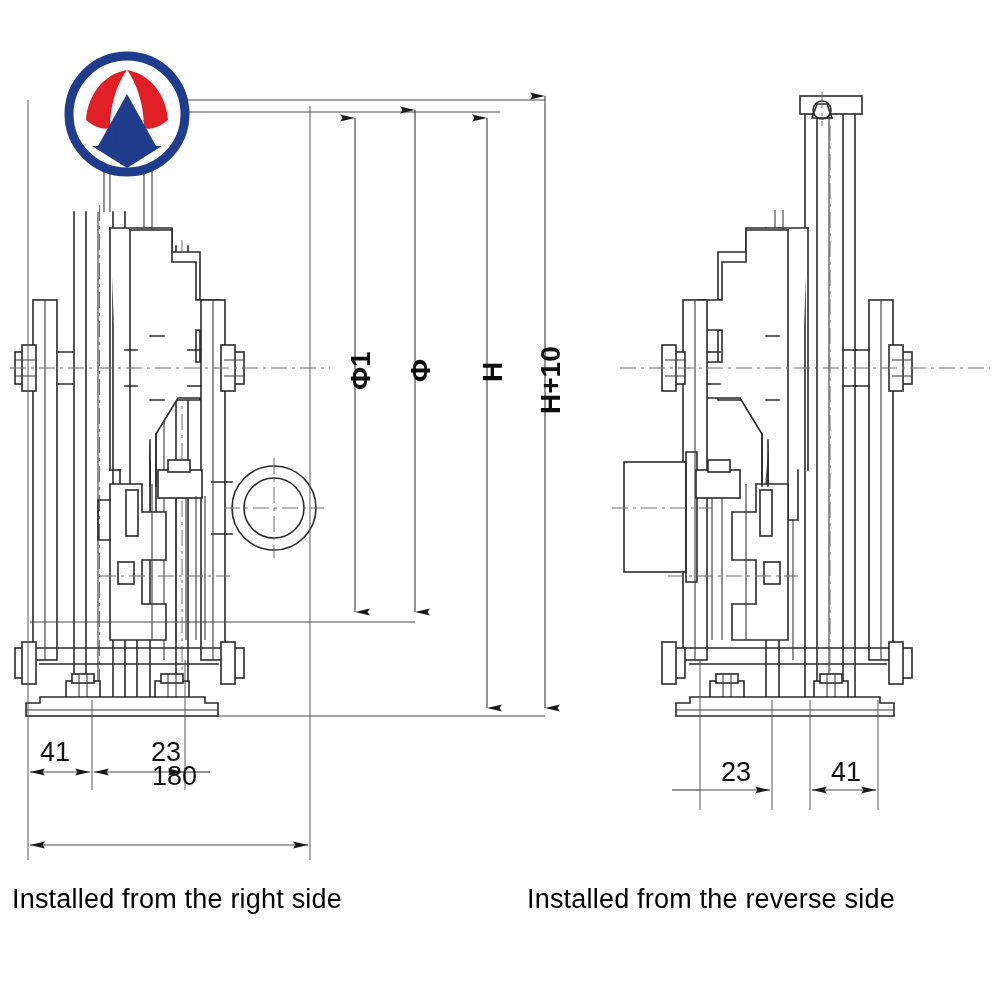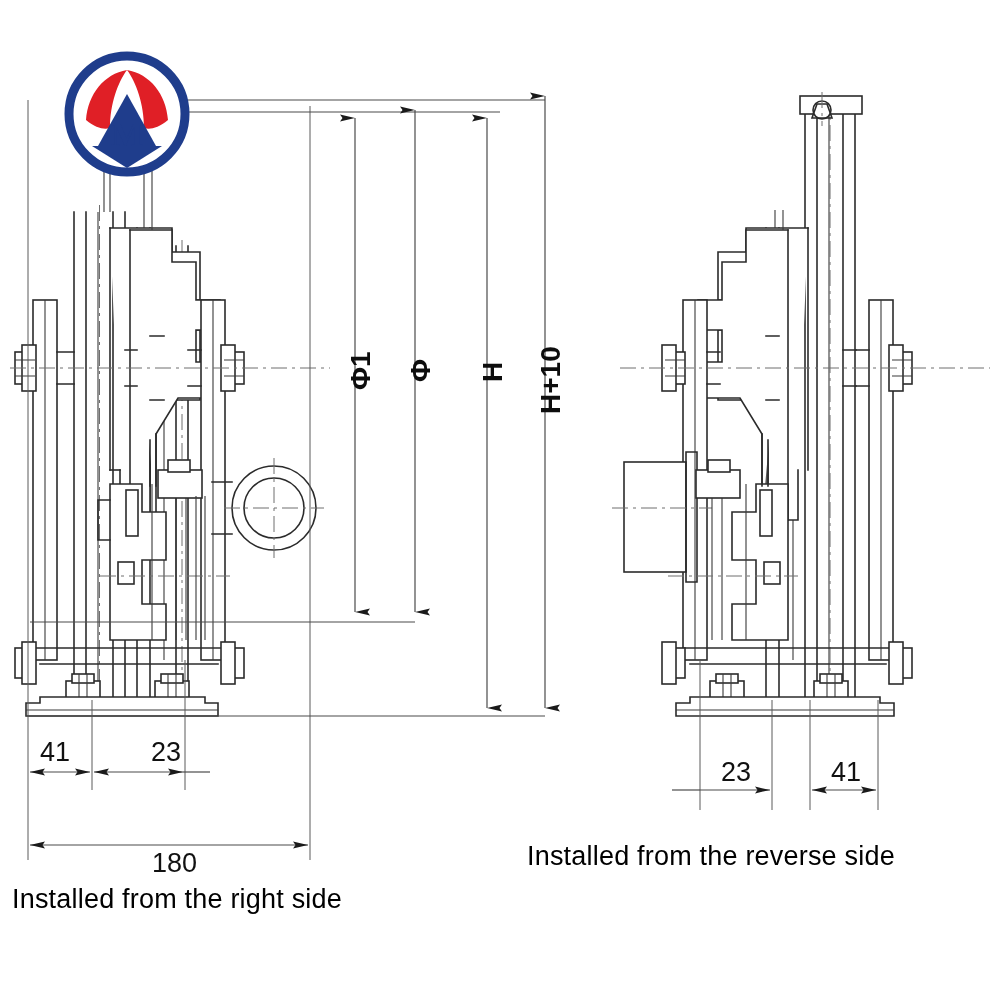--- a/index.html
+++ b/index.html
@@ -393,21 +393,21 @@
     </svg>
   </div>
 
   <div class="vdimtext" style="left:345px; top:390px;">Φ1</div>
   <div class="vdimtext" style="left:405px; top:382px;">Φ</div>
   <div class="vdimtext" style="left:477px; top:382px;">H</div>
   <div class="vdimtext" style="left:535px; top:414px;">H+10</div>
 
   <div class="dimtext" style="left:40px; top:737px;">41</div>
   <div class="dimtext" style="left:151px; top:737px;">23</div>
-  <div class="dimtext" style="left:152px; top:848px;">180</div>
+  <div class="dimtext" style="left:152px; top:761px;">180</div>
 
   <div class="dimtext" style="left:721px; top:757px;">23</div>
   <div class="dimtext" style="left:831px; top:757px;">41</div>
 
   <div class="caption" style="left:12px; top:884px;">Installed from the right side</div>
-  <div class="caption" style="left:527px; top:841px;text-align:center;">Installed from the reverse side</div>
+  <div class="caption" style="left:527px; top:884px;text-align:center;">Installed from the reverse side</div>
 
 </div>
 
 </body></html>

